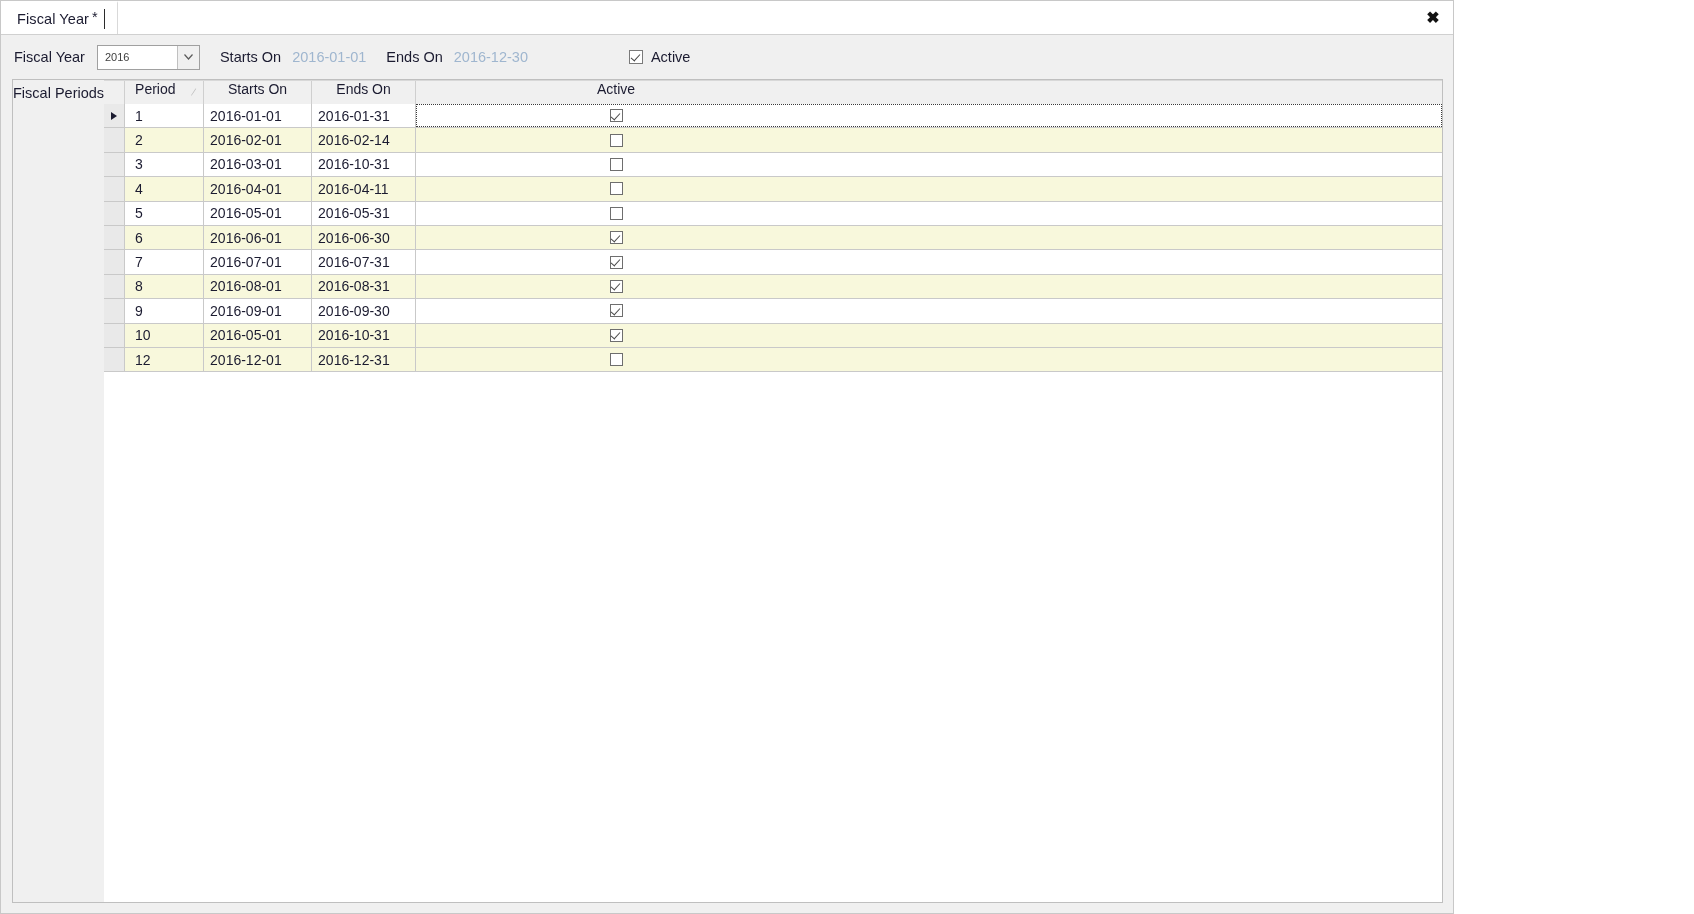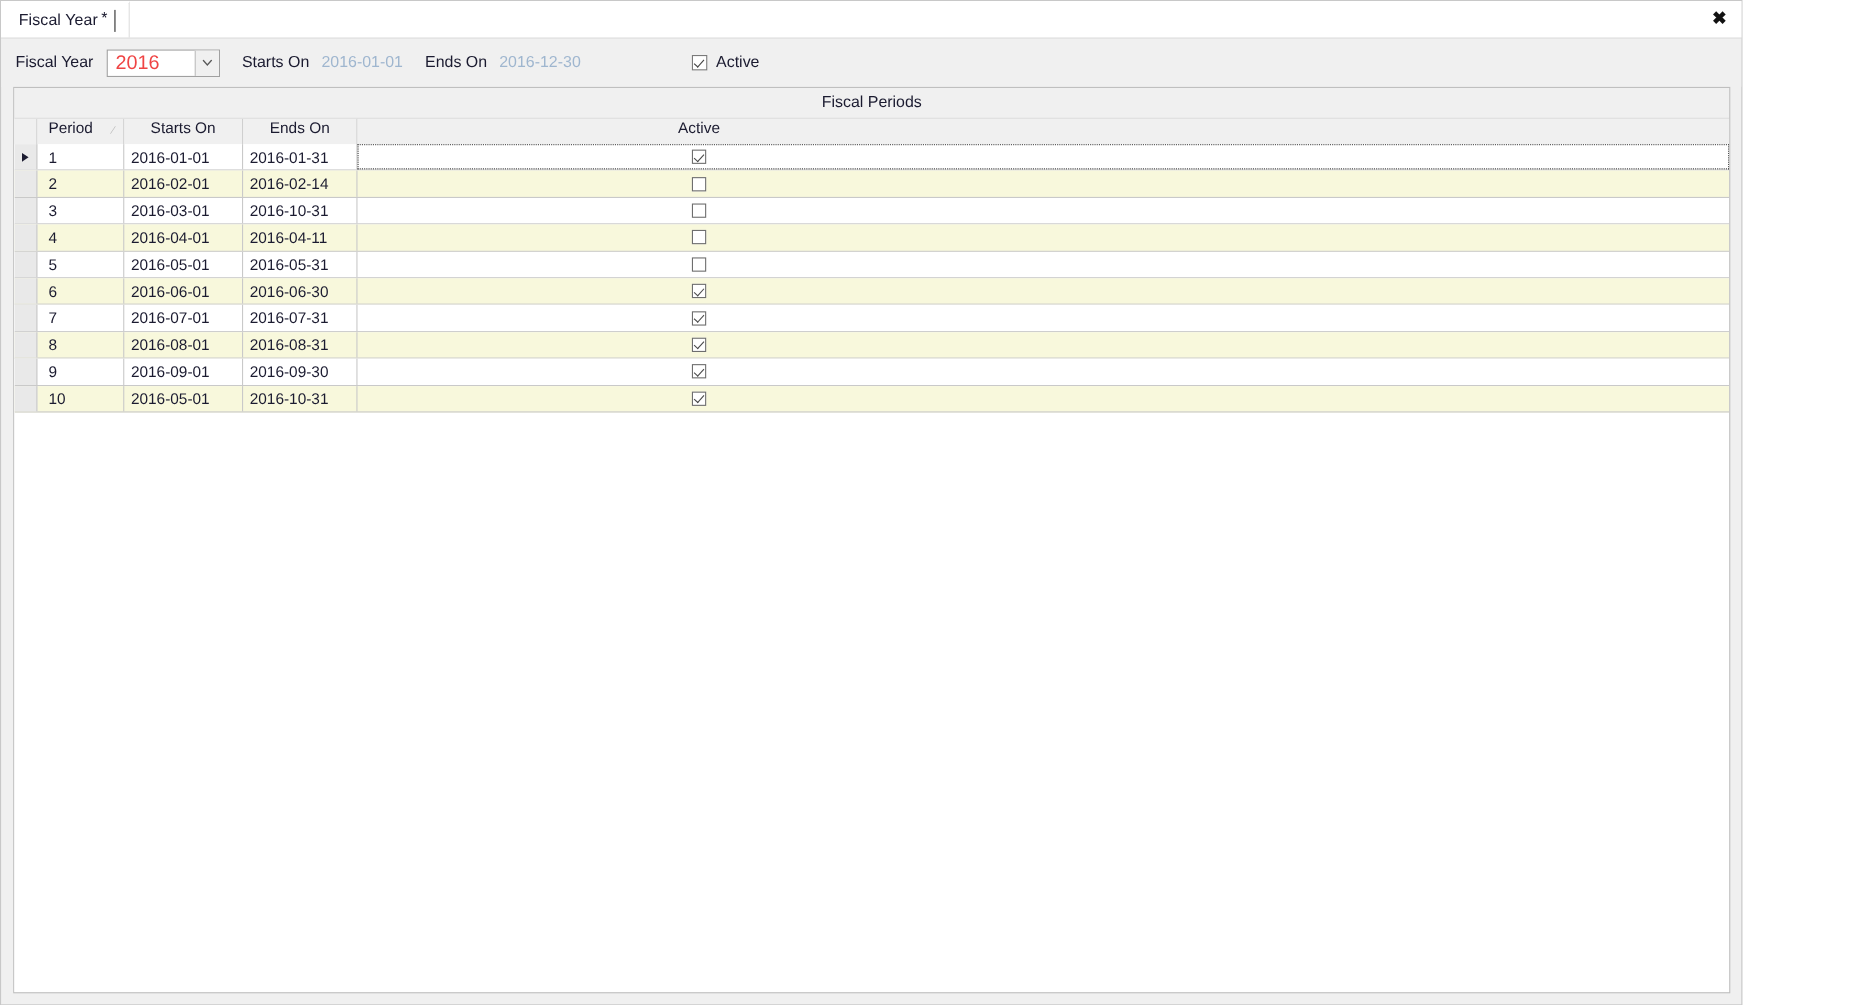--- a/index.html
+++ b/index.html
@@ -12,21 +12,21 @@
     height: 914px;
     font-family: "Liberation Sans", sans-serif;
     font-size: 14.5px;
     color: #1b1b30;
     overflow: hidden;
   }
 
   
   .window {
     position: relative;
-    width: 1584px;
+    width: 1454px;
     height: 914px;
     box-sizing: border-box;
     background: #f0f0f0;
     border: 1px solid #c8c8c8;
     display: flex;
     flex-direction: column;
   }
 
   
   .tabstrip {
@@ -104,22 +104,22 @@
     margin-left: 12px;
     background: #ffffff;
     border: 1px solid #a0a0a0;
     box-sizing: border-box;
     display: flex;
     align-items: center;
     cursor: default;
   }
   .combo-value {
     padding-left: 7px;
-    font-size: 18px;
-    color: #ef4444;
+    font-size: 11px;
+    color: #404040;
   }
   .combo-button {
     position: absolute;
     right: 0;
     top: 0;
     bottom: 0;
     width: 21px;
     background: #f0f0f0;
     border-left: 1px solid #c0c0c0;
     display: flex;
@@ -173,21 +173,20 @@
   }
 
   
   .panel {
     flex: 1 1 auto;
     margin: 0 10px 10px 11px;
     background: #f0f0f0;
     border: 1px solid #bfbfbf;
     box-sizing: border-box;
     display: flex;
-    flex-direction: column;
     overflow: hidden;
   }
   .panel-title {
     height: 27px;
     line-height: 27px;
     text-align: center;
     font-size: 14.5px;
     color: #1b1b30;
     background: #f0f0f0;
     flex: 0 0 auto;
@@ -479,18 +478,29 @@
             <div class="cell cell-gutter"></div>
             <div class="cell cell-period">10</div>
             <div class="cell cell-starts">2016-05-01</div>
             <div class="cell cell-ends">2016-10-31</div>
             <div class="cell cell-active">
               <span class="active-inner">
                 <span class="gcb checked"></span>
               </span>
             </div>
           </div>
+          <div class="row alt">
+            <div class="cell cell-gutter"></div>
+            <div class="cell cell-period">12</div>
+            <div class="cell cell-starts">2016-12-01</div>
+            <div class="cell cell-ends">2016-12-31</div>
+            <div class="cell cell-active">
+              <span class="active-inner">
+                <span class="gcb"></span>
+              </span>
+            </div>
+          </div>
           <div class="grid-filler"></div>
       </div>
 
     </div>
   </div>
 </div>
 
 </body></html>

